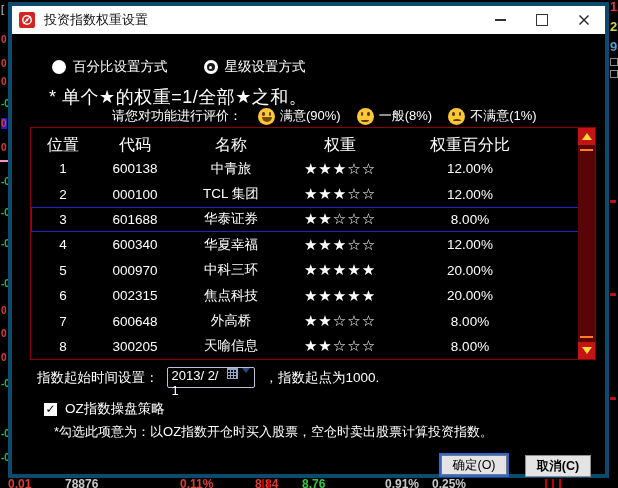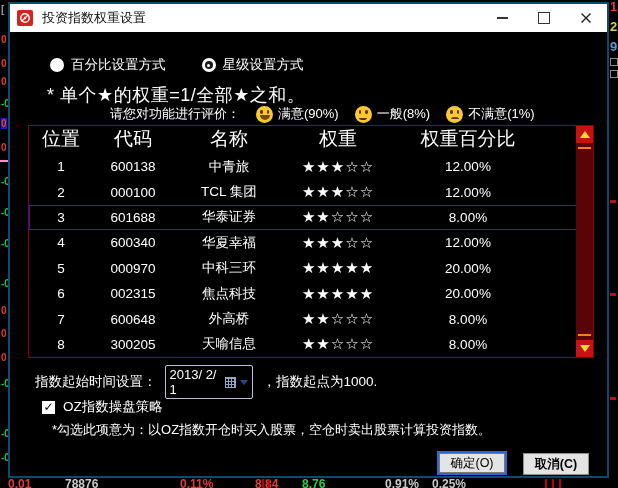--- a/index.html
+++ b/index.html
@@ -10,21 +10,21 @@
   .bg-item{position:absolute;font-size:10px;font-weight:bold;line-height:11px;white-space:nowrap;}
   .bg-right{font-size:13px;font-weight:bold;}
   .bg-bottom{position:absolute;top:477px;font-size:12px;font-weight:bold;white-space:nowrap;}
   .bg-sq{position:absolute;left:610px;width:6px;height:6px;border:1px solid #8a8a8a;}
   .bg-dash{position:absolute;left:610px;width:6px;height:3px;background:#b31414;}
   .bg-tick{position:absolute;width:2px;height:9px;background:#c00000;top:479px;}
   .bg-pink{position:absolute;left:0;width:8px;height:2px;background:#ff8fc8;}
 
   
   .dialog{position:absolute;left:8px;top:2px;width:601px;height:476px;box-sizing:border-box;
-          border:2px solid #0c4a6e;background:#000;z-index:5;}
+          border:4px solid #0c4a6e;background:#000;z-index:5;}
   .titlebar{position:absolute;left:0;top:0;right:0;height:28px;background:#fff;display:flex;align-items:center;}
   .app-icon{width:16px;height:16px;margin-left:7px;border-radius:2px;background:#d6231f;position:relative;flex:0 0 auto;}
   .app-icon svg{position:absolute;left:0;top:0;}
   .title{margin-left:9px;font-size:13px;color:#111;}
   .win-controls{margin-left:auto;display:flex;height:100%;}
   .winbtn{width:42px;height:100%;display:flex;align-items:center;justify-content:center;cursor:default;}
   .glyph-min{width:11px;height:2px;background:#333;display:block;}
   .glyph-max{width:10px;height:10px;border:1.5px solid #333;display:block;}
 
   .body{position:absolute;left:0;top:28px;right:0;bottom:0;background:#000;color:#fff;}
@@ -43,41 +43,41 @@
   .rate-item{display:flex;align-items:center;margin-left:16px;gap:5px;}
   .face{width:17px;height:17px;border-radius:50%;background:#fdc735;position:relative;display:inline-block;flex:0 0 auto;}
   .face .eL,.face .eR{position:absolute;top:4.5px;width:2.5px;height:3.5px;border-radius:50%;background:#5a3a00;}
   .face .eL{left:4px}.face .eR{right:4px}
   .face.happy .mouth{position:absolute;left:3.5px;top:9px;width:10px;height:5.5px;background:#7a4a00;border-radius:0 0 10px 10px;}
   .face.neutral .mouth{position:absolute;left:4.5px;top:10px;width:8px;height:4px;border-bottom:2px solid #5a3a00;border-radius:50%;box-sizing:border-box;}
   .face.sad .mouth{position:absolute;left:4.5px;top:11px;width:8px;height:4px;border-top:2px solid #5a3a00;border-radius:50%;box-sizing:border-box;}
 
   
   .wtable{position:absolute;left:18px;top:93px;width:566px;height:233px;border:1px solid #8b0000;box-sizing:border-box;background:#000;}
-  .thead{display:flex;height:28px;align-items:flex-start;font-size:19px;}
+  .thead{display:flex;height:28px;align-items:flex-end;font-size:16px;}
   .trow{display:flex;height:25.4px;align-items:center;font-size:13.5px;position:relative;}
   .trow.sel{outline:1px solid #2323c8;outline-offset:-1px;}
   .cell{text-align:center;white-space:nowrap;overflow:hidden;}
   .c0{width:64px}.c1{width:80px}.c2{width:112px}.c3{width:106px}
   .c4{width:184px;padding-right:30px;box-sizing:border-box;}
   .stars{font-size:15px;letter-spacing:1px;font-family:"DejaVu Sans",sans-serif;}
 
   
   .vscroll{position:absolute;right:0;top:0;bottom:0;width:17px;background:#5a0505;}
   .sb-btn{position:absolute;left:0;width:17px;height:17px;background:#c31313;display:flex;align-items:center;justify-content:center;}
   .sb-up{top:0}.sb-down{bottom:0}
   .tri-up{width:0;height:0;border-left:5px solid transparent;border-right:5px solid transparent;border-bottom:7px solid #ffd83d;}
   .tri-down{width:0;height:0;border-left:5px solid transparent;border-right:5px solid transparent;border-top:7px solid #ffd83d;}
   .sb-line{position:absolute;left:2px;right:2px;height:2px;background:#ff7d1e;}
   .sb-line-top{top:21px}.sb-line-bottom{bottom:21px}
 
   
   .date-row{position:absolute;left:25px;top:333px;display:flex;align-items:center;font-size:13.5px;}
-  .date-field{display:inline-flex;align-items:center;margin-left:8px;margin-right:10px;width:88px;height:21px;
-              border:1px solid #b9c2d6;border-radius:2px;background:#000;box-sizing:border-box;padding:16px 4px;}
+  .date-field{display:inline-flex;margin-left:8px;margin-right:10px;width:88px;height:21px;
+              border:1px solid #b9c2d6;border-radius:2px;background:#000;box-sizing:border-box;padding:0 4px;}
   .date-text{font-size:13px;flex:1;}
   .cal-icon{width:11px;height:11px;border:1px solid #93a7c7;box-sizing:border-box;margin-right:4px;
             background:linear-gradient(#93a7c7 1px,transparent 1px) 0 3px/100% 3px,
                        linear-gradient(90deg,#93a7c7 1px,transparent 1px) 2px 0/3px 100%;}
   .dd-arrow{width:0;height:0;border-left:4px solid transparent;border-right:4px solid transparent;border-top:5px solid #274a80;}
 
   
   .check-row{position:absolute;left:32px;top:366px;display:flex;align-items:center;gap:8px;font-size:13.5px;}
   .checkbox{width:13px;height:13px;background:#fff;color:#000;font-size:12px;font-weight:bold;
             display:flex;align-items:center;justify-content:center;line-height:13px;}

